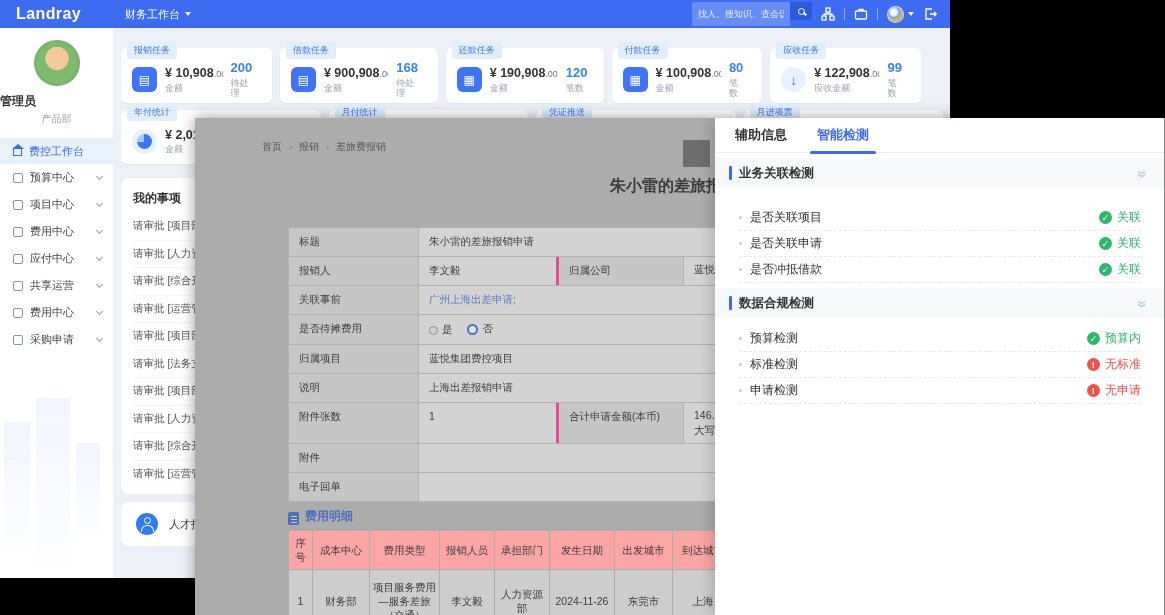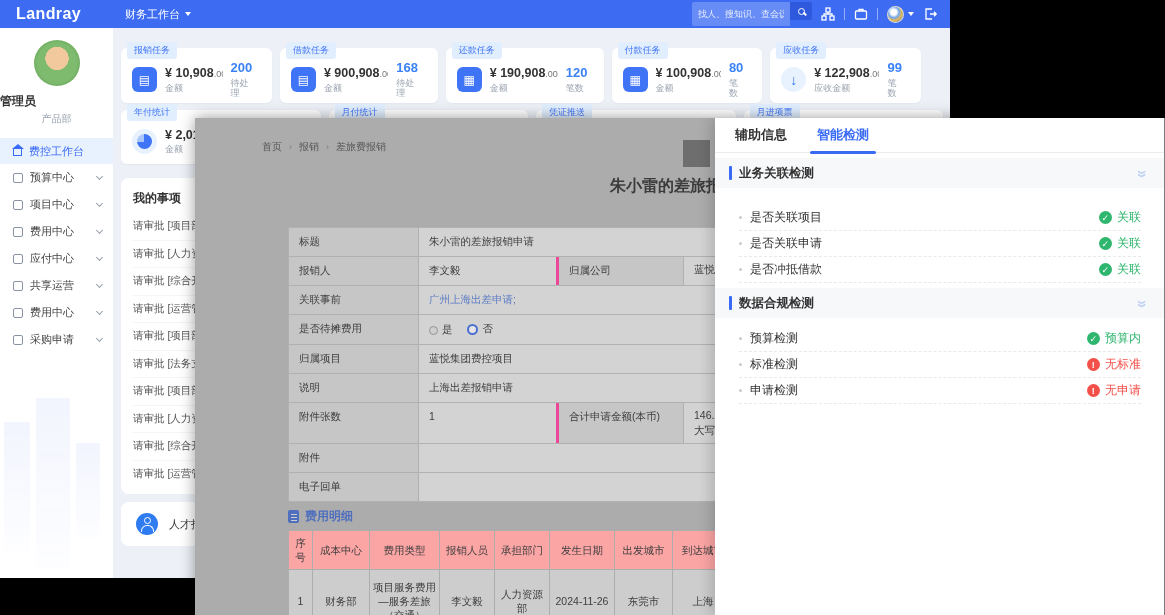--- a/index.html
+++ b/index.html
@@ -87,21 +87,21 @@
   .fl,.fl2{width:130px;background:#c6c6c6;padding:7px 10px;font-size:10.5px;color:#3e3e3e;border-right:1px solid #b1b1b1;flex:none}
   .fl2{width:128px;border-left:3px solid #ec4899}
   .fv{flex:1;padding:7px 10px;font-size:10.5px;color:#3e3e3e;overflow:hidden;white-space:nowrap}
   .fv.w137{flex:none;width:137px}
   .fv2{flex:1;padding:5px 10px;font-size:10.5px;color:#3e3e3e;line-height:1.45}
   .fv.link{color:#5c7cc4;cursor:pointer}
   .ropt{display:inline-flex;align-items:center;gap:4px;margin-right:12px}
   .rdot{width:9px;height:9px;border-radius:50%;border:1px solid #949494;background:#cfcfcf;display:inline-block}
   .rdot.sel{border:2.6px solid #4a6fd0;background:#e6e6e6;width:11px;height:11px}
 
-  .sec{position:absolute;left:93px;top:390px;display:flex;align-items:center;gap:6px;font-size:12px;font-weight:bold;color:#4f6fbe}
+  .sec{position:absolute;left:93px;top:390px;display:flex;align-items:flex-end;gap:6px;font-size:12px;font-weight:bold;color:#4f6fbe}
   .doc-icon{width:11px;height:13px;background:#4f6fbe;border-radius:2px;position:relative}
   .doc-icon::after{content:"";position:absolute;left:2.5px;right:2.5px;top:3.5px;height:1.4px;background:#cfcfcf;box-shadow:0 3px 0 #cfcfcf,0 6px 0 #cfcfcf}
 
   .dtable{position:absolute;left:93px;top:412px;width:560px}
   .dhead,.drow{display:flex;border:1px solid #adadad}
   .dhead{background:#fca5a5}
   .drow{background:#cdcdcd;border-top:0}
   .dh,.dc{padding:4px 3px;font-size:10.5px;color:#3e3e3e;display:flex;align-items:center;justify-content:center;text-align:center;border-right:1px solid #adadad;line-height:1.35}
   .dh:last-child,.dc:last-child{border-right:0}
   .dh{height:38px}

